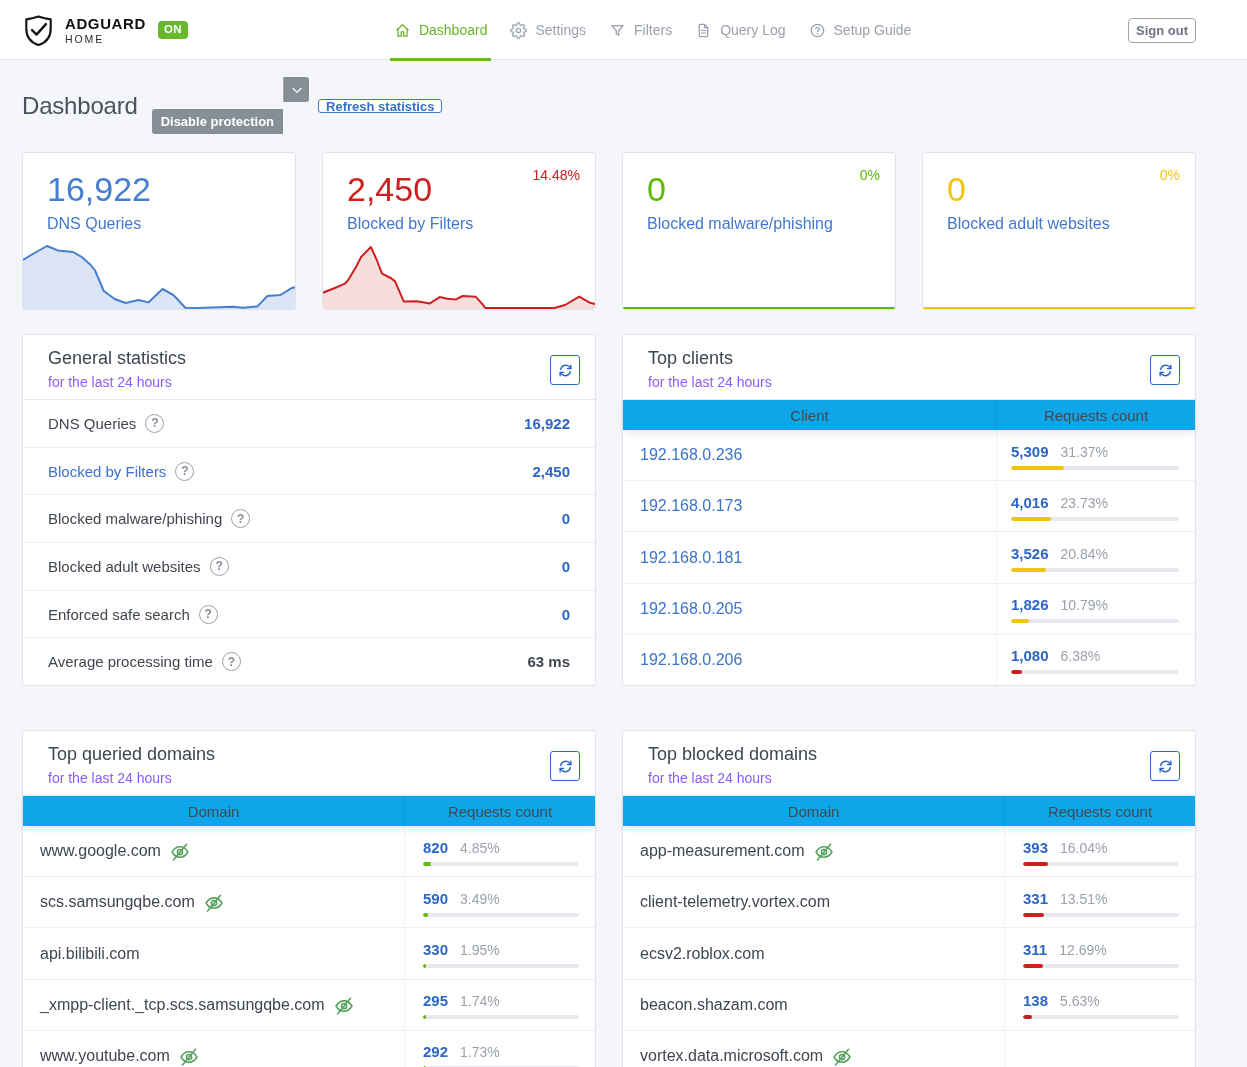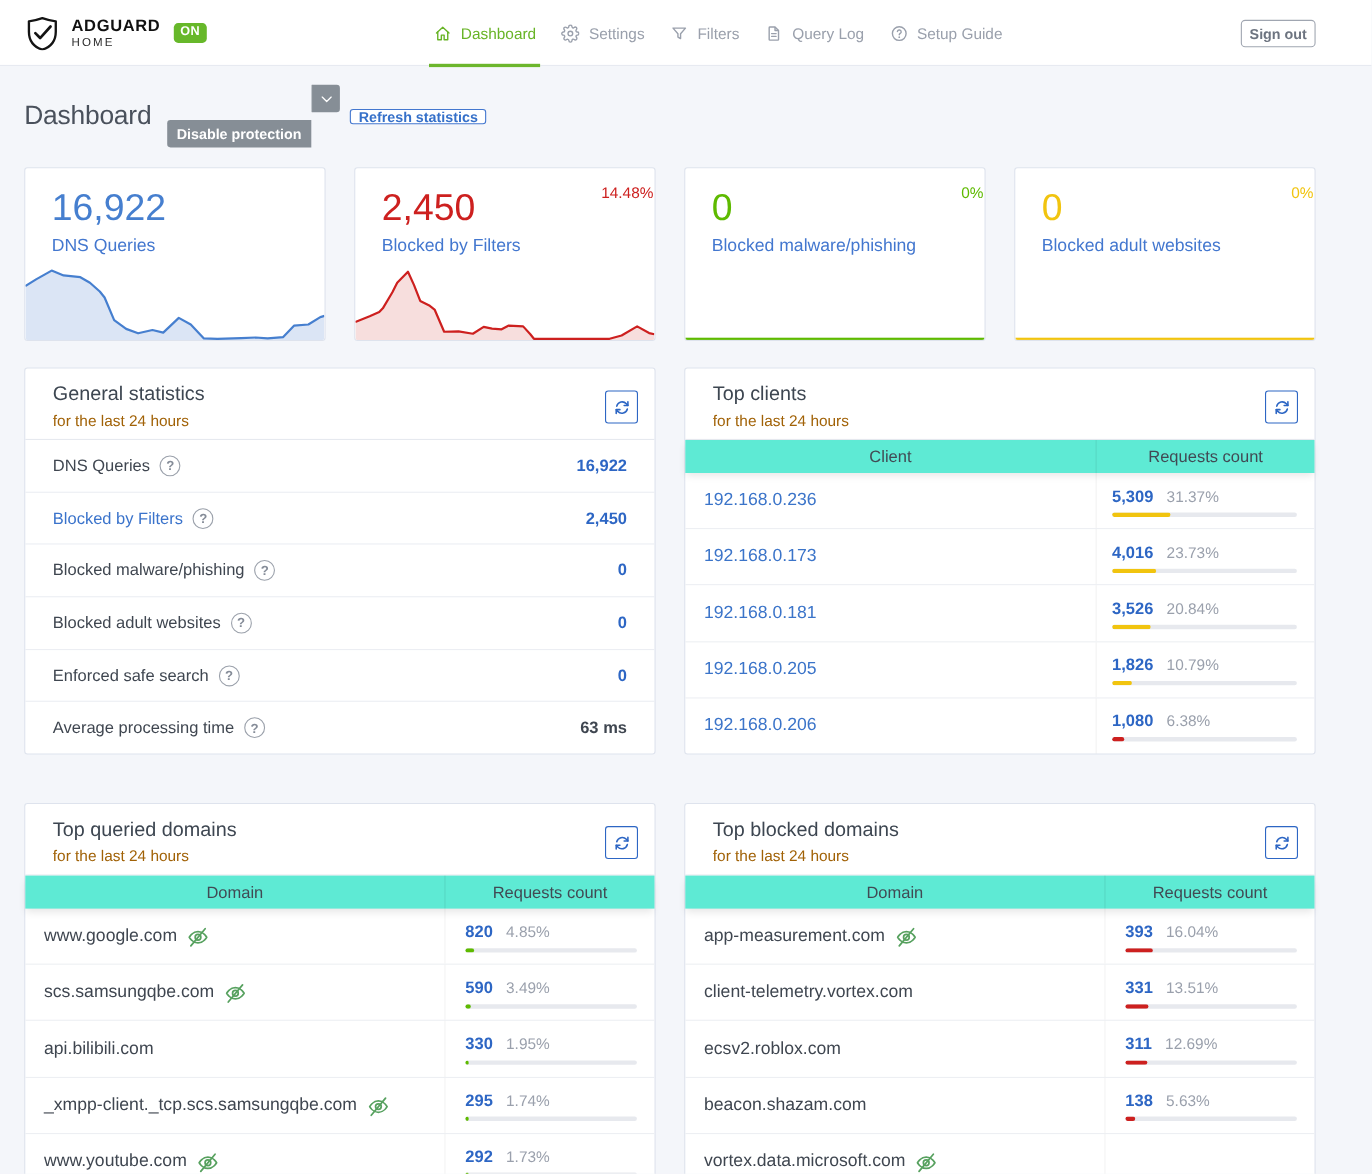--- a/index.html
+++ b/index.html
@@ -61,33 +61,33 @@
     font-family: inherit; cursor: pointer; line-height: 1;
   }
 
   
   .card { background: #fff; border: 1px solid #dee3ed; border-radius: 3px; }
   .cards-row { display: grid; grid-template-columns: repeat(4, 1fr); gap: 26px; margin-top: 34px; }
   .stat-card { position: relative; height: 158px; overflow: hidden; }
   .stat-body { position: relative; padding: 19px 15px 0 24px; z-index: 2; }
   .stat-value { font-size: 34px; line-height: 1; }
   .stat-label { display: inline-block; font-size: 16px; color: #4377cf; margin-top: 9px; text-decoration: none; cursor: pointer; }
-  .stat-percent { position: absolute; top: 14px; right: 1px; font-size: 14px; z-index: 2; }
+  .stat-percent { position: absolute; top: 14px; right: 15px; font-size: 14px; z-index: 2; }
   .stat-chart { position: absolute; left: 0; right: 0; bottom: 0; height: 100px; z-index: 1; }
   .stat-chart svg { display: block; width: 100%; height: 100%; }
   .stat-flatline { position: absolute; left: 0; right: 0; bottom: 0; height: 2px; z-index: 1; }
 
   
   .panels-row { display: grid; grid-template-columns: 1fr 1fr; gap: 26px; }
   .panels-row.first { margin-top: 24px; }
   .panels-row.second { margin-top: 44px; }
   .panel { height: 352px; display: flex; flex-direction: column; }
   .panel-header { position: relative; height: 65px; padding: 12px 25px 0; border-bottom: 1px solid #e6e9ef; flex: none; }
   .panel-title { font-size: 18px; color: #3d4651; margin: 0; font-weight: 400; line-height: 1.25; }
-  .panel-subtitle { font-size: 14px; color: #a16207; margin-top: 4px; }
+  .panel-subtitle { font-size: 14px; color: #8b5cf6; margin-top: 4px; }
   .refresh-btn {
     position: absolute; right: 15px; top: 20px; width: 30px; height: 30px;
     background: #fff; border: 1px solid #2d66c4; border-radius: 3px; cursor: pointer;
     display: flex; align-items: center; justify-content: center; padding: 0;
   }
 
   
   .stats-list { list-style: none; margin: 0; padding: 0; flex: 1; display: flex; flex-direction: column; }
   .stats-row { flex: 1; display: flex; align-items: center; padding: 0 25px; border-top: 1px solid #eceef3; font-size: 15px; }
   .stats-row:first-child { border-top: none; }
@@ -98,21 +98,21 @@
   .stats-value.dark { color: #3f4650; }
   .help-icon {
     display: inline-flex; align-items: center; justify-content: center;
     width: 19px; height: 19px; border: 1px solid #9ba1ab; border-radius: 50%;
     color: #858c98; font-size: 12px; font-weight: bold; margin-left: 9px; flex: none;
     cursor: pointer; line-height: 1;
   }
 
   
   .t-head { display: flex; height: 30px; flex: none; position: relative; z-index: 2;
-    box-shadow: 0 4px 7px -1px rgba(0,0,0,.10); background: #5eead4; text-align: center; }
+    box-shadow: 0 4px 7px -1px rgba(0,0,0,.10); background: #0ea5e9; text-align: center; }
   .t-head .th { display: flex; align-items: center; justify-content: center;
     font-size: 15px; color: #414a54; }
   .t-head .col1 { border-right: 1px solid rgba(0,0,0,.08); }
   .t-row .col1 { border-right: 1px solid rgba(0,0,0,.05); }
   .clients-table .col1 { width: 374px; flex: none; }
   .domains-table .col1 { width: 382px; flex: none; }
   .col2 { flex: 1; }
   .t-body { flex: 1; display: flex; flex-direction: column; position: relative; z-index: 1; }
   .t-row { flex: 1; display: flex; border-top: 1px solid #edeff3; }
   .t-row:first-child { border-top: none; justify-content: space-between; }

